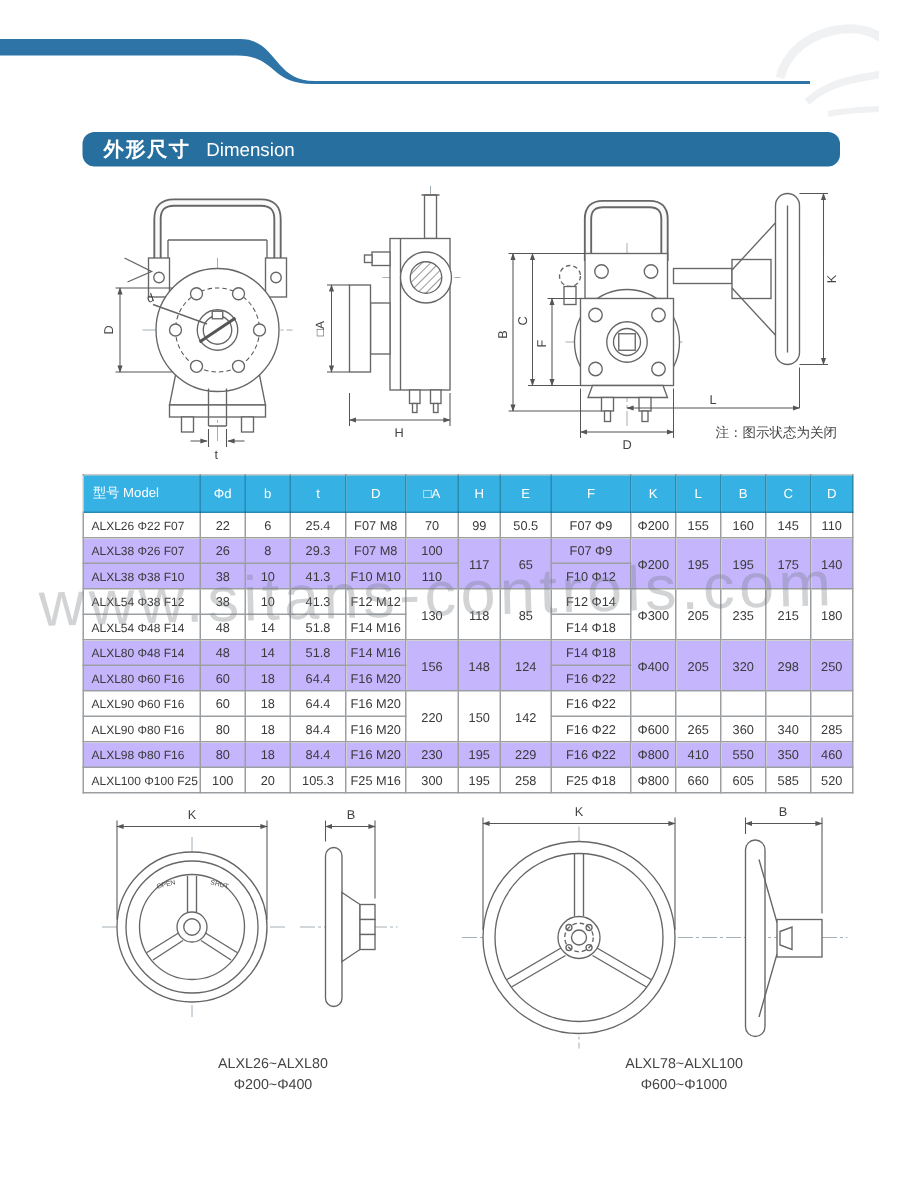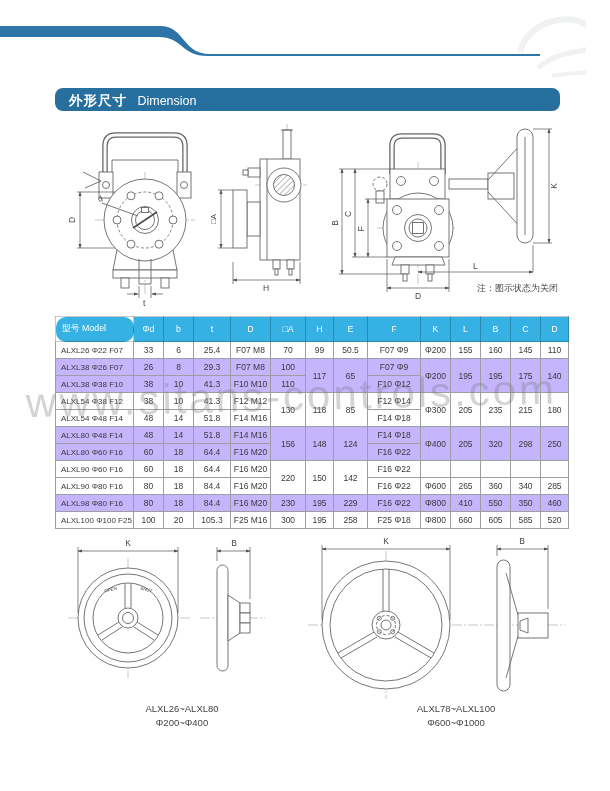--- a/index.html
+++ b/index.html
@@ -11,21 +11,21 @@
              line-height:23px;padding-left:14px;box-sizing:border-box;}
   .title-bar .zh{font-weight:bold;font-size:13.5px;letter-spacing:1px;}
   .title-bar .en{font-size:12.5px;margin-left:6px;}
   .draw-svg{position:absolute;left:55px;top:124px;}
   .bottom-svg{position:absolute;left:50px;top:533px;}
   table.dim{position:absolute;left:55px;top:316px;width:503px;border-collapse:collapse;
             table-layout:fixed;font-size:8.5px;color:#3a3a3a;
             border:1.5px solid #4a4f52;}
   table.dim th{background:#35b1e4;color:#ffffff;font-weight:normal;height:22px;
                border:1px solid rgba(0,0,0,0.22);font-size:8.8px;}
-  table.dim th.model{text-align:left;padding-left:6px;border-radius:10px;}
+  table.dim th.model{text-align:left;padding-left:6px;}
   table.dim td{border:1px solid #9b9fa2;text-align:center;height:16px;padding:0 1px;
                overflow:hidden;white-space:nowrap;}
   table.dim td.model{text-align:left;padding-left:5px;font-size:8px;margin-left:36px;}
   table.dim tr.alt td{background:#c4b5fd;}
   .watermark{position:absolute;left:0;top:372px;width:610px;height:58px;z-index:5;
              font-size:42px;letter-spacing:3px;color:rgba(120,126,132,0.34);
              padding-left:26px;box-sizing:border-box;transform:rotate(-1.5deg);
              pointer-events:none;white-space:nowrap;}
   svg text{font-family:"Liberation Sans",sans-serif;fill:#444;}
   .ln{stroke:#666;stroke-width:0.9;fill:none;}
@@ -222,21 +222,21 @@
           <th>K</th>
           <th>L</th>
           <th>B</th>
           <th>C</th>
           <th>D</th>
         </tr>
       </thead>
     <tbody>
         <tr>
           <td class="model">ALXL26 Φ22 F07</td>
-          <td>33</td>
+          <td>22</td>
           <td>6</td>
           <td>25.4</td>
           <td>F07 M8</td>
           <td>70</td>
           <td>99</td>
           <td>50.5</td>
           <td>F07 Φ9</td>
           <td>Φ200</td>
           <td>155</td>
           <td>160</td>

